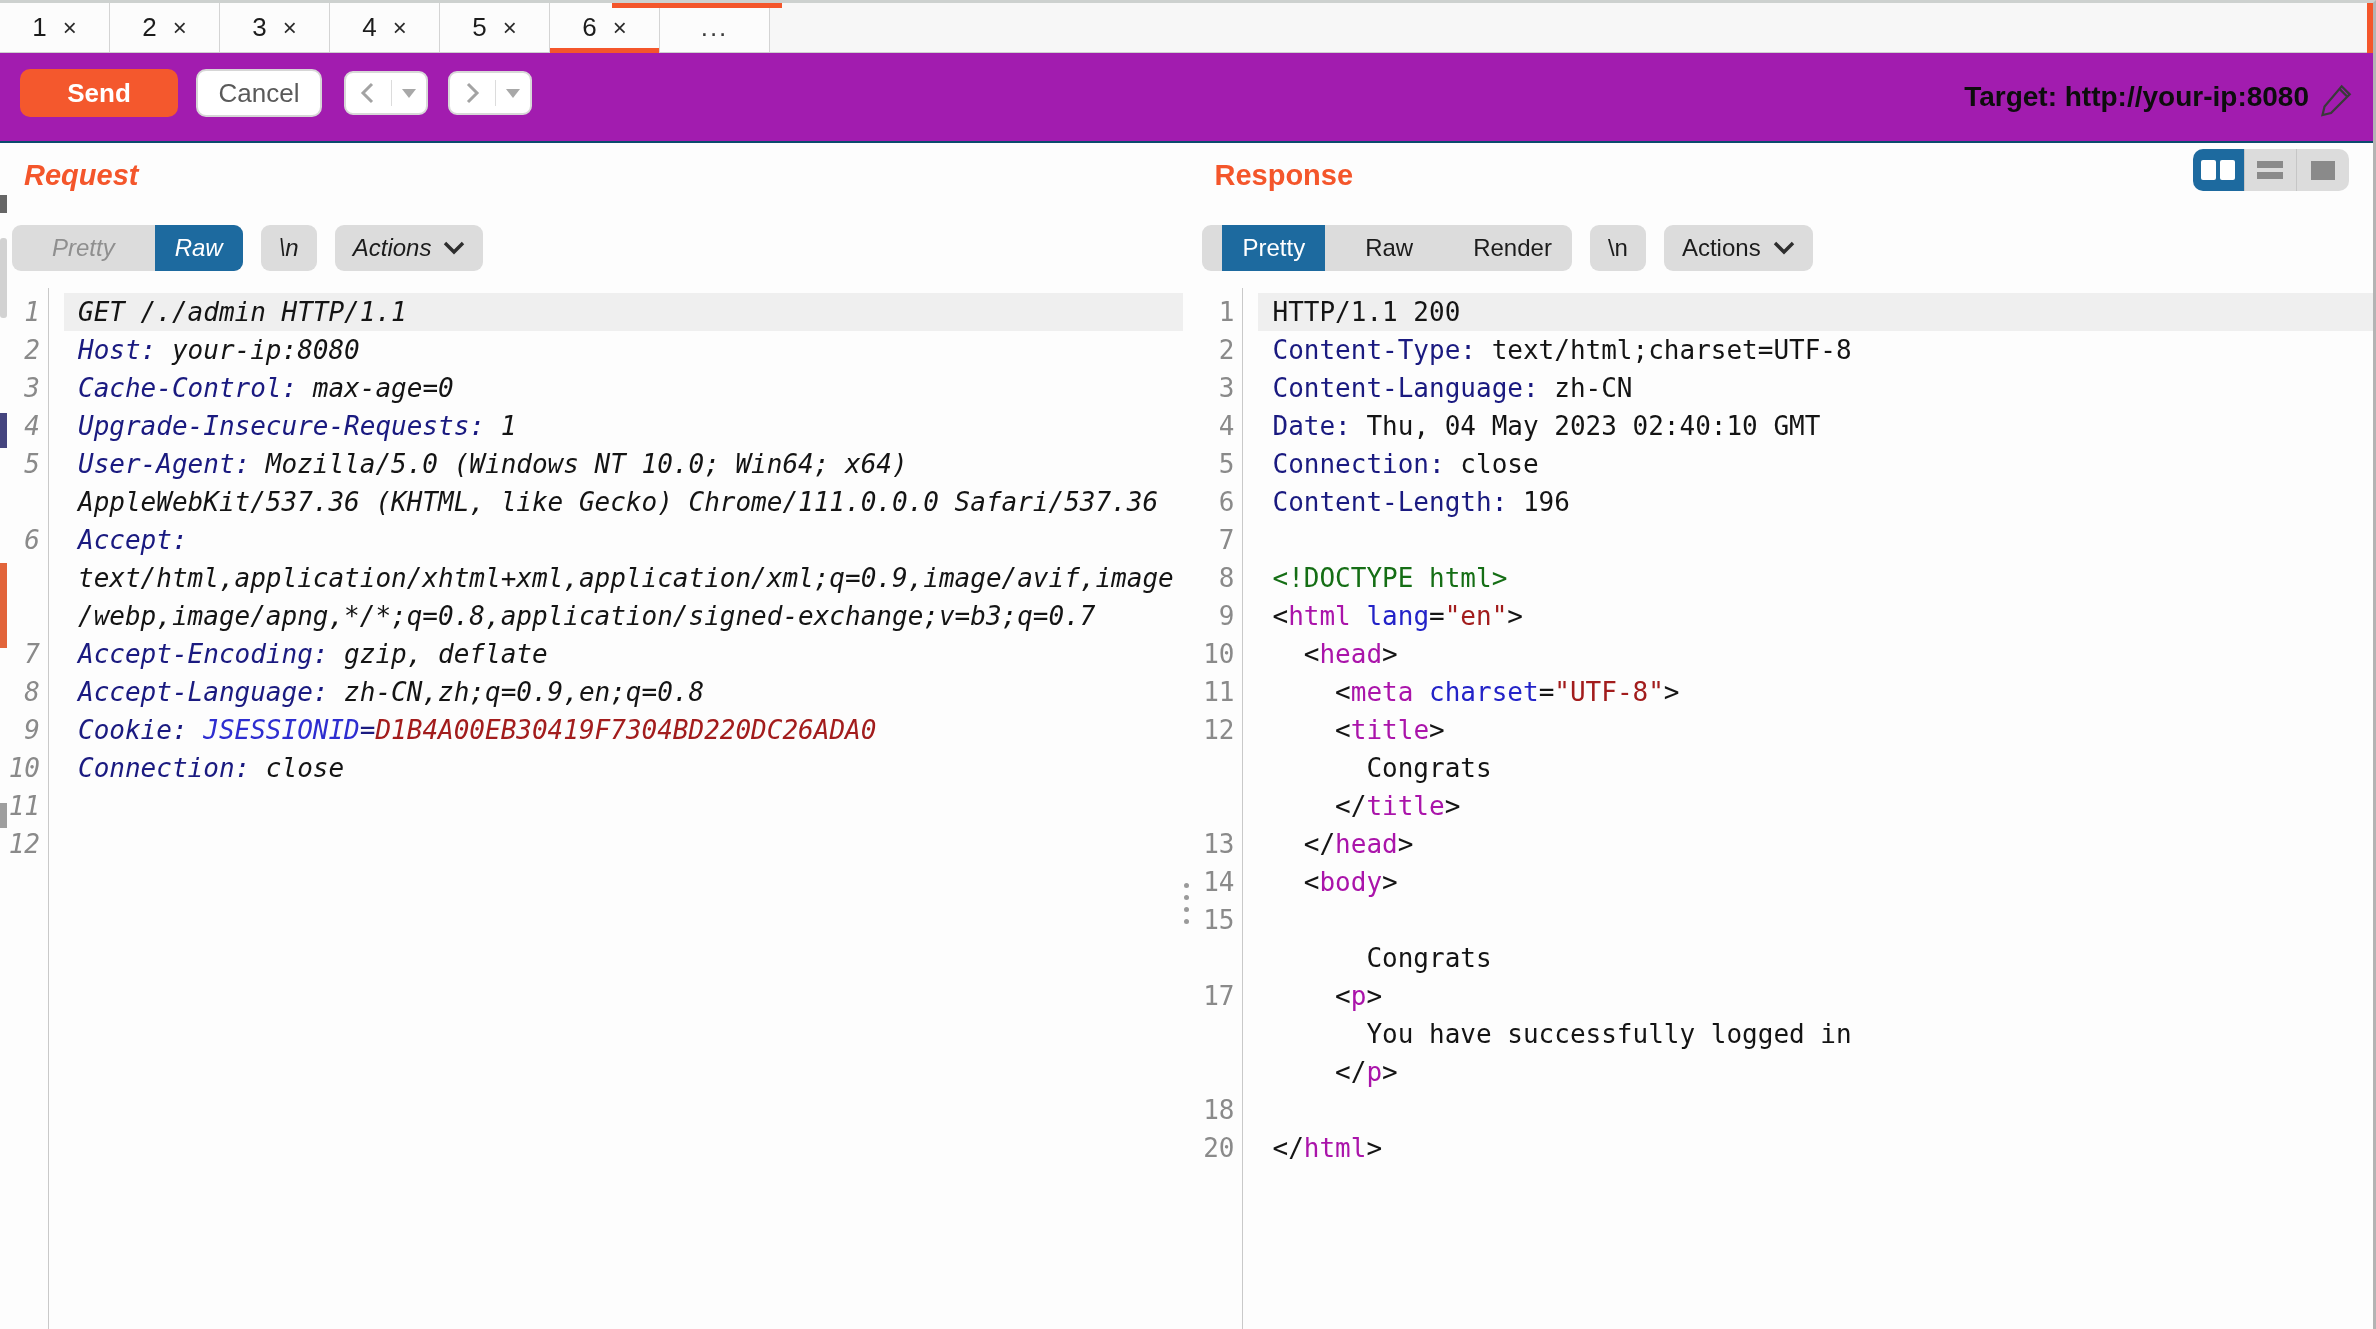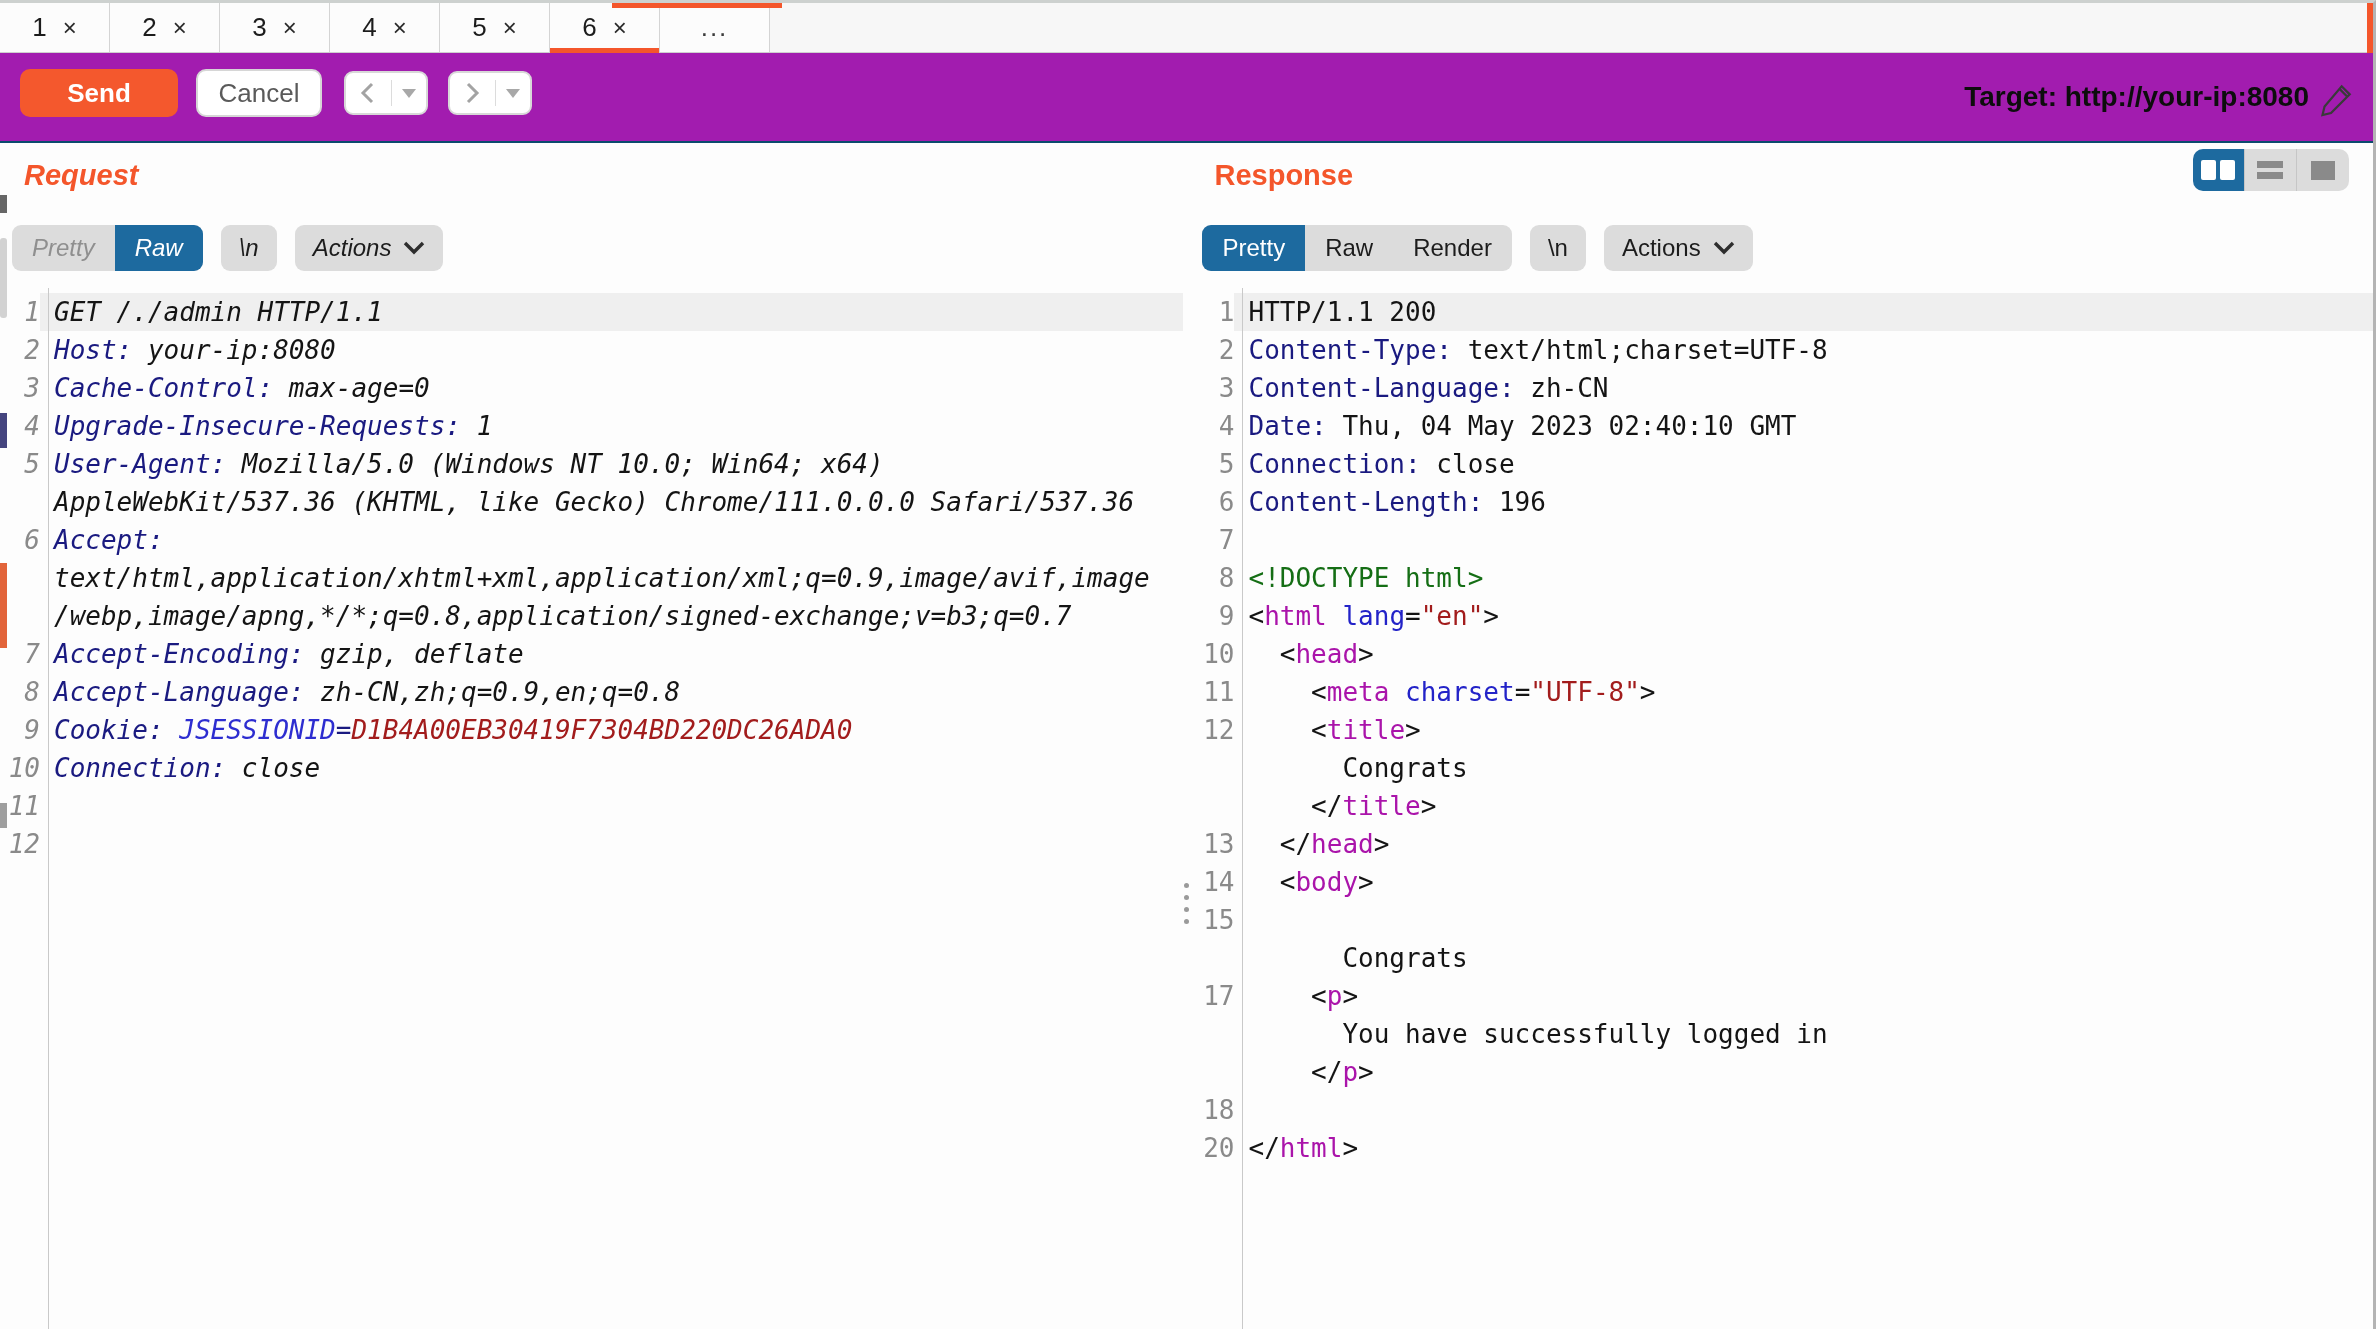--- a/index.html
+++ b/index.html
@@ -46,21 +46,21 @@
   .panel { position:relative; background:#fdfdfd; height:100%; }
   .panel.request  { width:1184px;font-style:italic; }
   .panel.response { width:1184px; }
   .divider { position:relative; width:8px; background:#fdfdfd; }
   .drag-dots { position:absolute; left:1px; top:740px; display:flex; flex-direction:column; gap:7px; }
   .drag-dots i { width:5px; height:5px; border-radius:50%; background:#9a9a9a; }
 
   .panel-title { position:absolute; left:24px; top:16px; font-size:29px; font-weight:bold; color:#f4562b; }
   .viewtabs { position:absolute; left:12px; top:82px; display:flex; align-items:center; gap:18px; }
   .seg-group { display:flex; border-radius:9px; overflow:hidden; background:#dcdcdc; }
-  .seg { height:46px; padding:0 20px; display:flex; align-items:center; font-size:24px; color:#1c1c1c; }
+  .seg { height:46px; padding:0 20px; display:flex; align-items:center; font-size:24px; color:#1c1c1c;margin-left:20px; }
   .seg.active { background:#1d6a9f; color:#fff; }
   .seg.dim { color:#8f8f8f; }
   .pillbtn { height:46px; padding:0 18px; background:#dcdcdc; border-radius:9px; display:flex;
              align-items:center; gap:12px; font-size:24px; color:#1c1c1c; }
 
   
   .layoutcaps { position:absolute; right:24px; top:6px; height:42px; display:flex; border-radius:10px;
                 overflow:hidden; }
   .lay { width:52px; height:42px; background:#dcdcdc; display:flex; align-items:center;
          justify-content:center; gap:4px; border-right:1px solid #c6c6c6; }
@@ -72,21 +72,21 @@
   .lay .sq { width:24px; height:19px; background:#8a8a8a; }
 
   
   .editor { position:absolute; left:0; right:0; top:145px; bottom:0; padding-top:5px;
             font-family:"DejaVu Sans Mono","Liberation Mono",monospace; font-size:26px; overflow:hidden; }
   .gutter-sep { position:absolute; top:0; bottom:0; width:1px; background:#c9c9c9; }
   .code-line { display:flex; height:38px; line-height:38px; white-space:pre; }
   .ln { flex:none; text-align:right; color:#8a8a8a; }
   .panel.request  .ln { width:40px; }
   .panel.response .ln { width:44px; }
-  .code-text { flex:1; padding-left:14px; margin-left:0; }
+  .code-text { flex:1; padding-left:14px; margin-left:24px; }
   .code-line.hl .code-text { background:#efefef; }
   .c-p{color:#141414} .c-h{color:#1a1a80} .c-b{color:#2d2dd0} .c-r{color:#a21c1c}
   .c-t{color:#aa14aa} .c-a{color:#2323c8} .c-g{color:#156e15}
 
   
   .edge-markers { position:absolute; left:0; top:0; bottom:0; width:7px; }
   .edge-markers i { position:absolute; left:0; width:7px; display:block; }
   .m-dark  { top:52px;  height:18px; background:#666; }
   .m-thumb { top:95px;  height:80px; background:#d2d2d2; border-radius:3px; }
   .m-navy  { top:270px; height:35px; background:#44447e; }

